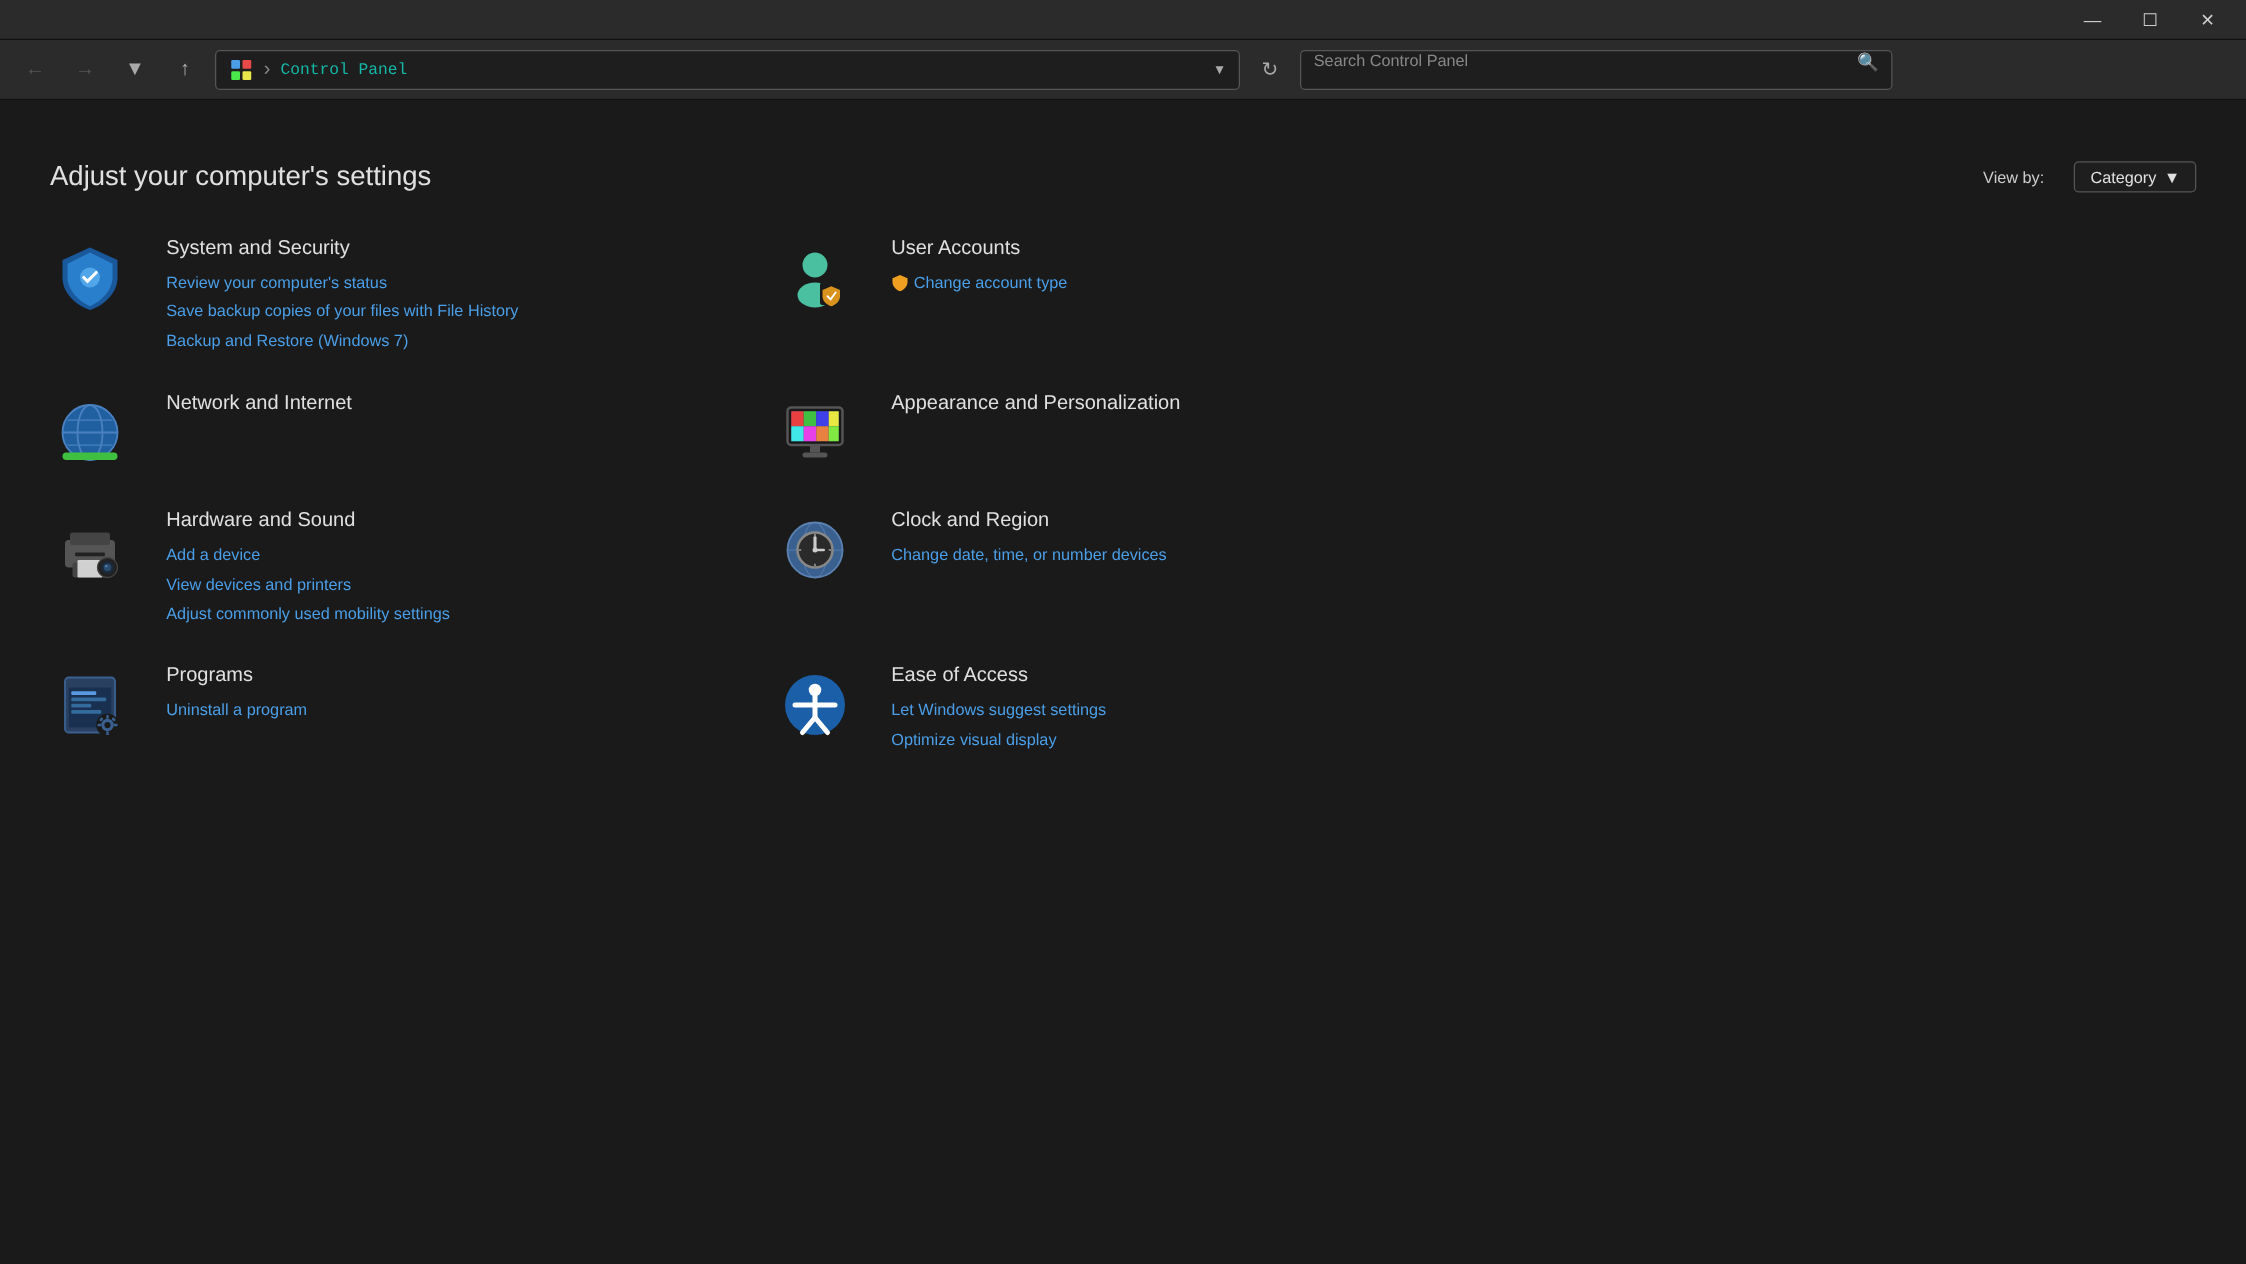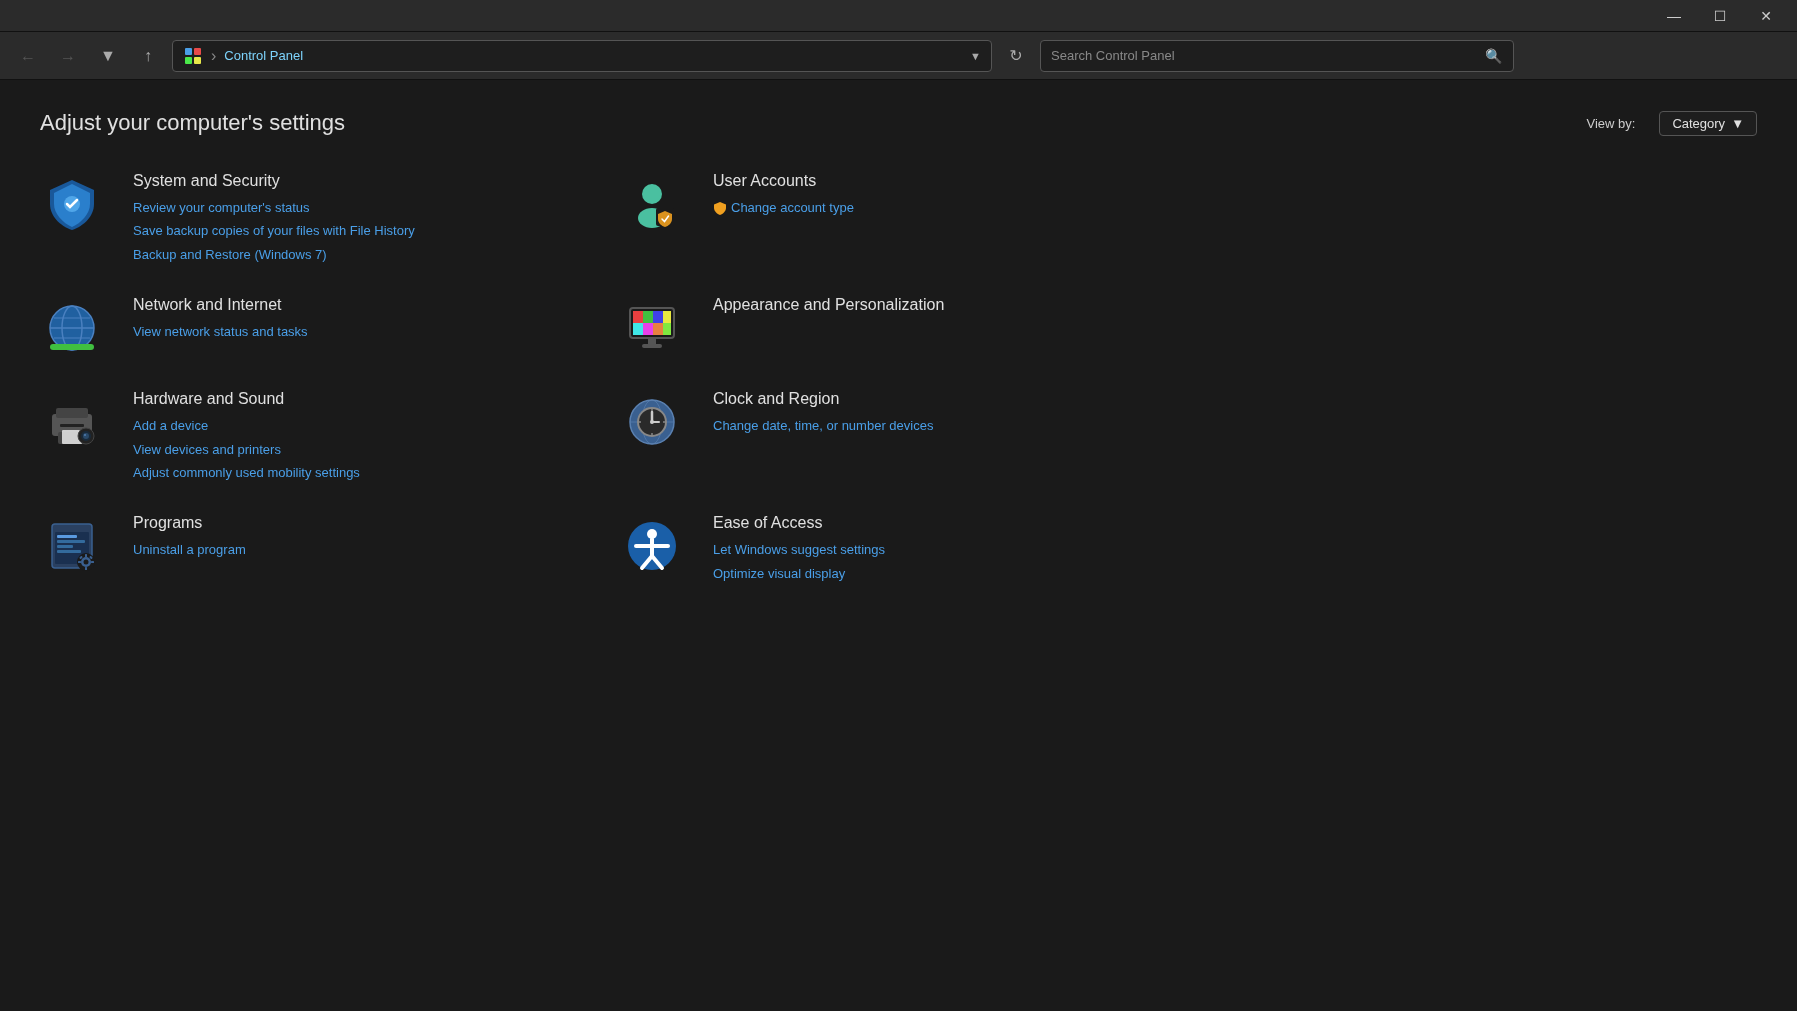--- a/index.html
+++ b/index.html
@@ -79,22 +79,23 @@
     }
     .address-icon {
       width: 20px;
       height: 20px;
       display: flex;
       align-items: center;
       justify-content: center;
     }
     .address-text {
       font-size: 13px;
-      color: #7dd3fc;
+      color: #14b8a6;
       flex: 1;
+      font-family: Liberation Mono, monospace;
     }
     .address-chevron {
       color: #aaa;
       font-size: 11px;
     }
     .address-refresh {
       width: 32px;
       height: 32px;
       display: flex;
       align-items: center;
@@ -107,21 +108,21 @@
       border-radius: 4px;
     }
 
     .search-box {
       width: 474px;
       height: 32px;
       background: #1e1e1e;
       border: 1px solid #555;
       border-radius: 4px;
       display: flex;
-      align-items: center;
+      align-items: flex-start;
       padding: 0 10px;
       gap: 4px;
     }
     .search-box input {
       flex: 1;
       background: transparent;
       border: none;
       outline: none;
       color: #e0e0e0;
       font-size: 13px;
@@ -130,21 +131,21 @@
     .search-icon-btn {
       background: transparent;
       border: none;
       color: #aaa;
       cursor: pointer;
       font-size: 14px;
     }
 
     
     .main {
-      padding: 30px 40px;
+      padding: 48px 40px;
       height: calc(1011px - 32px - 48px);
       overflow-y: auto;
     }
 
     .page-header {
       display: flex;
       align-items: center;
       justify-content: space-between;
       margin-bottom: 36px;
     }
@@ -334,21 +335,20 @@
           <ellipse cx="28" cy="28" rx="10" ry="22" fill="none" stroke="#4a80c0" stroke-width="1.5"></ellipse>
           <line x1="6" y1="28" x2="50" y2="28" stroke="#4a80c0" stroke-width="1.5"></line>
           <line x1="10" y1="18" x2="46" y2="18" stroke="#4a80c0" stroke-width="1"></line>
           <line x1="10" y1="38" x2="46" y2="38" stroke="#4a80c0" stroke-width="1"></line>
 
           <rect x="6" y="44" width="44" height="6" rx="3" fill="#40c040"></rect>
         </svg>
       </div>
       <div class="cat-content">
         <div class="cat-title">Network and Internet</div>
-        <a class="cat-link">View network status and tasks</a>
       </div>
     </div>
 
     <div class="category-item">
       <div class="cat-icon">
         <svg width="56" height="56" viewBox="0 0 56 56">
 
           <rect x="6" y="8" width="44" height="30" rx="3" fill="#1a1a1a" stroke="#555" stroke-width="2"></rect>
           <rect x="9" y="11" width="38" height="24" rx="1" fill="#1e3a5a"></rect>
 

